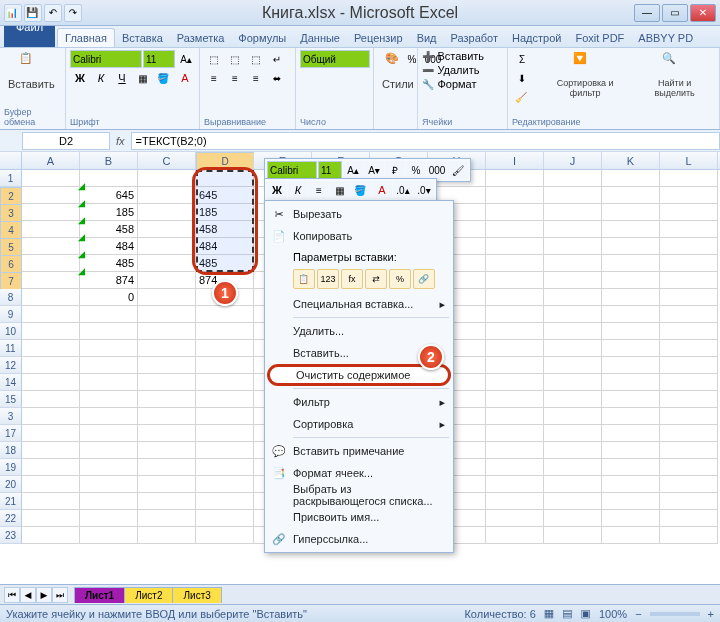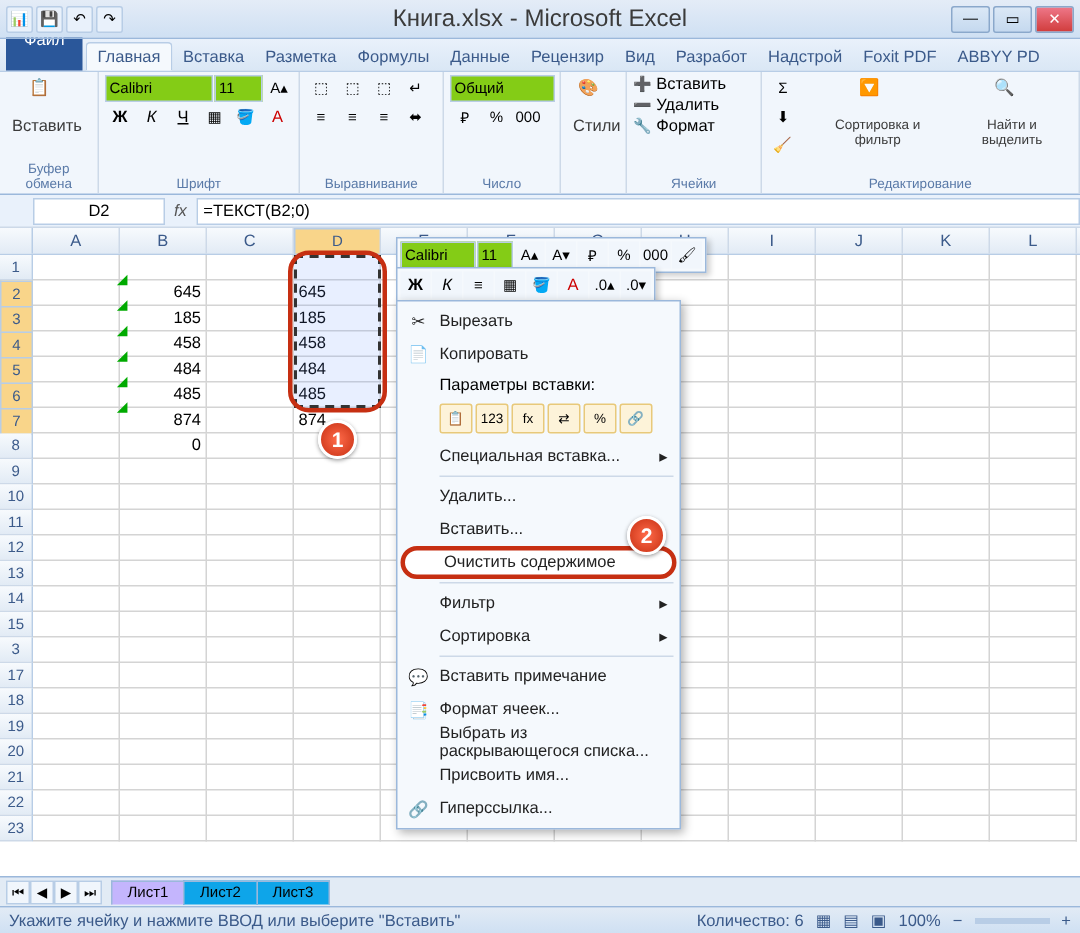--- a/index.html
+++ b/index.html
@@ -10,21 +10,21 @@
 .title{position:absolute;left:50%;transform:translateX(-50%);font-size:16px;color:#3b3b3b}
 .winbtns{position:absolute;right:4px;display:flex;gap:2px}
 .winbtn{width:26px;height:18px;border:1px solid #8aa8cb;background:linear-gradient(#dbe8f6,#c5d9ef);border-radius:2px;display:flex;align-items:center;justify-content:center;font-size:10px}
 .winbtn.close{background:linear-gradient(#e78,#d13d3d);color:#fff}
 .ribbon-tabs{height:22px;background:linear-gradient(#e9f1fb,#dae7f5);display:flex;align-items:flex-end;padding-left:4px;border-bottom:1px solid #b8cde6}
 .file-tab{background:#2a579a;color:#fff;padding:14px 12px;font-size:11px;border-radius:3px 3px 0 0;margin-right:2px}
 .rtab{padding:3px 7px;font-size:11px;color:#3b5a8a;cursor:default}
 .rtab.active{background:#f5f9fd;border:1px solid #b8cde6;border-bottom:none;border-radius:3px 3px 0 0}
 .ribbon{height:82px;background:#f1f6fc;border-bottom:1px solid #9bb8db;display:flex}
 .rgroup{border-right:1px solid #cdd9e8;padding:2px 4px;display:flex;flex-direction:column;justify-content:space-between}
-.rgroup-label{font-size:9px;color:#5a7aa8;text-align:center;padding-top:1px}
+.rgroup-label{font-size:9px;color:#5a7aa8;text-align:left;padding-top:1px}
 .rgroup-body{display:flex;gap:2px;align-items:flex-start;flex:1}
 .big-btn{display:flex;flex-direction:column;align-items:center;gap:2px;padding:2px 4px;font-size:10px;color:#3b3b3b}
 .big-btn svg,.big-btn .ico{width:24px;height:24px}
 .mini{display:flex;flex-direction:column;gap:1px}
 .mini-row{display:flex;gap:1px}
 .mini-btn{width:20px;height:18px;border:1px solid transparent;display:flex;align-items:center;justify-content:center;font-size:10px;background:#f1f6fc}
 .sel{border:1px solid #b8cde6;background:#84cc16;height:18px;font-size:10px;padding:0 2px}
 .namebox-row{height:22px;background:#e9f1fb;border-bottom:1px solid #cdd9e8;display:flex;align-items:center}
 .namebox{width:88px;height:18px;background:#fff;border:1px solid #b8cde6;margin-left:22px;text-align:center;font-size:11px;line-height:16px}
 .fx{margin:0 6px;font-style:italic;color:#555}
@@ -50,22 +50,22 @@
 .ctx-sep{height:1px;background:#cdd9e8;margin:2px 2px 2px 26px}
 .ctx-sub{font-weight:normal;padding-left:26px;height:20px;line-height:20px;font-size:11px}
 .ctx-icons{display:flex;gap:2px;padding:2px 2px 4px 26px}
 .ctx-ico{width:22px;height:20px;border:1px solid #e8c97a;background:#fdf3d9;border-radius:2px;display:flex;align-items:center;justify-content:center;font-size:9px}
 .ctx-item .arr{position:absolute;right:6px}
 .ctx-item .ico{position:absolute;left:4px;width:16px;height:16px;display:flex;align-items:center;justify-content:center;font-size:11px}
 .sheettabs{position:absolute;bottom:18px;left:0;right:0;height:20px;background:#e2ebf5;border-top:1px solid #9bb8db;display:flex;align-items:center;padding-left:4px;gap:0}
 .stab-nav{display:flex;gap:0;margin-right:6px}
 .stab-nav span{width:16px;height:16px;border:1px solid #b8cde6;background:#f1f6fc;text-align:center;line-height:14px;font-size:9px}
 .stab{padding:2px 10px;background:#fff;border:1px solid #9bb8db;border-bottom:none;font-size:10px;margin-right:-1px}
-.stab.active{font-weight:normal;background:#c4b5fd}
-.stab.inactive{background:#0ea5e9}
+.stab.active{font-weight:bold;background:#a21caf}
+.stab.inactive{background:#fde047}
 .status{position:absolute;bottom:0;left:0;right:0;height:18px;background:linear-gradient(#e2ebf5,#cfe0f3);border-top:1px solid #9bb8db;display:flex;align-items:center;padding:0 6px;font-size:10px;color:#3b5a8a;justify-content:space-between}
 .status-right{display:flex;gap:8px;align-items:center}
 .red-oval{position:absolute;border:3px solid #c62f12;border-radius:14px;pointer-events:none}
 </style>
 </head>
 <body>
 
 <div class="titlebar">
   <div class="qat">
     <div class="qat-btn">📊</div>
@@ -143,21 +143,21 @@
       <div class="mini-row">
           <span class="mini-btn">≡</span>
           <span class="mini-btn">≡</span>
           <span class="mini-btn">≡</span>
           <span class="mini-btn">⬌</span>
         </div>
     </div>
     <div class="rgroup-label">Выравнивание</div>
   </div>
   <div class="rgroup" style="width:78px">
-    <div class="rgroup-body" style="flex-direction:column;gap:1px">
+    <div class="rgroup-body" style="flex-direction:row;gap:11px">
       <input class="sel" style="width: 70px;" value="Общий">
       <div class="mini-row">
           <span class="mini-btn">₽</span>
           <span class="mini-btn">%</span>
           <span class="mini-btn">000</span>
         </div>
     </div>
     <div class="rgroup-label">Число</div>
   </div>
   <div class="rgroup" style="width:44px">
@@ -394,35 +394,20 @@
         <div class="cell"></div>
         <div class="cell"></div>
         <div class="cell"></div>
         <div class="cell"></div>
         <div class="cell"></div>
         <div class="cell"></div>
         <div class="cell"></div>
         <div class="cell"></div>
       </div>
       <div class="row">
-        <div class="rowh">13</div>
-        <div class="cell"></div>
-        <div class="cell"></div>
-        <div class="cell"></div>
-        <div class="cell"></div>
-        <div class="cell"></div>
-        <div class="cell"></div>
-        <div class="cell"></div>
-        <div class="cell"></div>
-        <div class="cell"></div>
-        <div class="cell"></div>
-        <div class="cell"></div>
-        <div class="cell"></div>
-      </div>
-      <div class="row">
         <div class="rowh">14</div>
         <div class="cell"></div>
         <div class="cell"></div>
         <div class="cell"></div>
         <div class="cell"></div>
         <div class="cell"></div>
         <div class="cell"></div>
         <div class="cell"></div>
         <div class="cell"></div>
         <div class="cell"></div>

